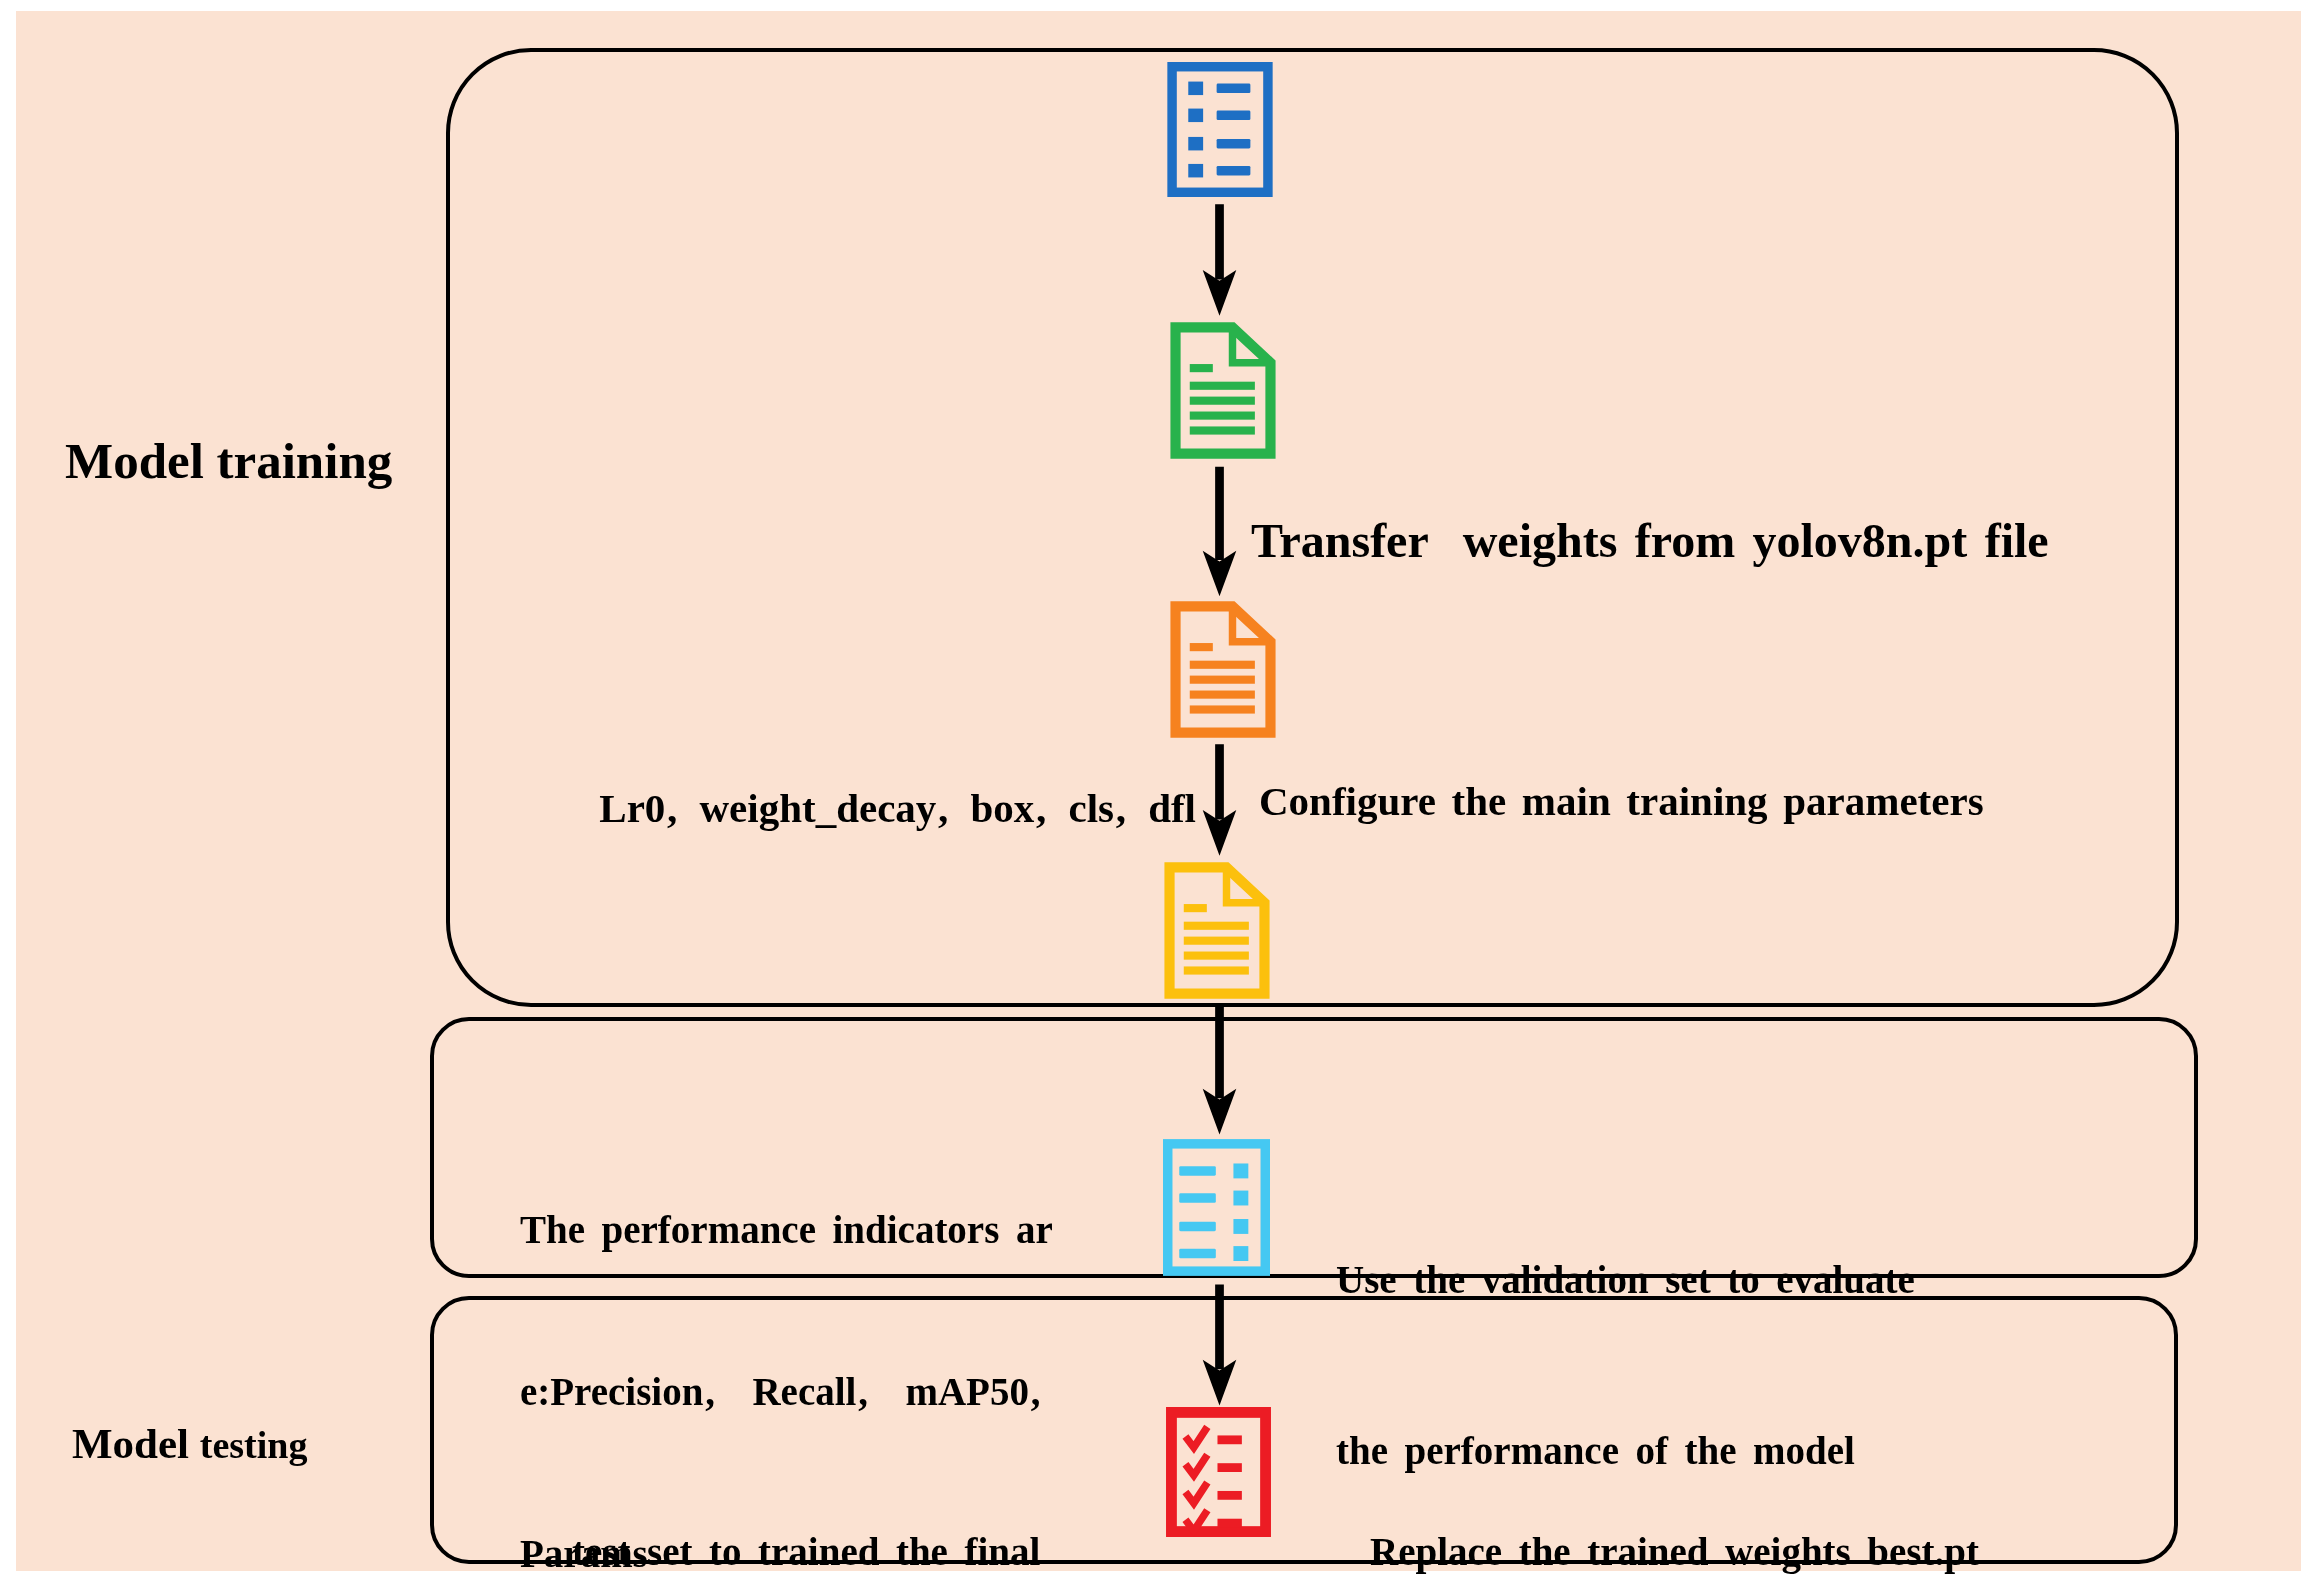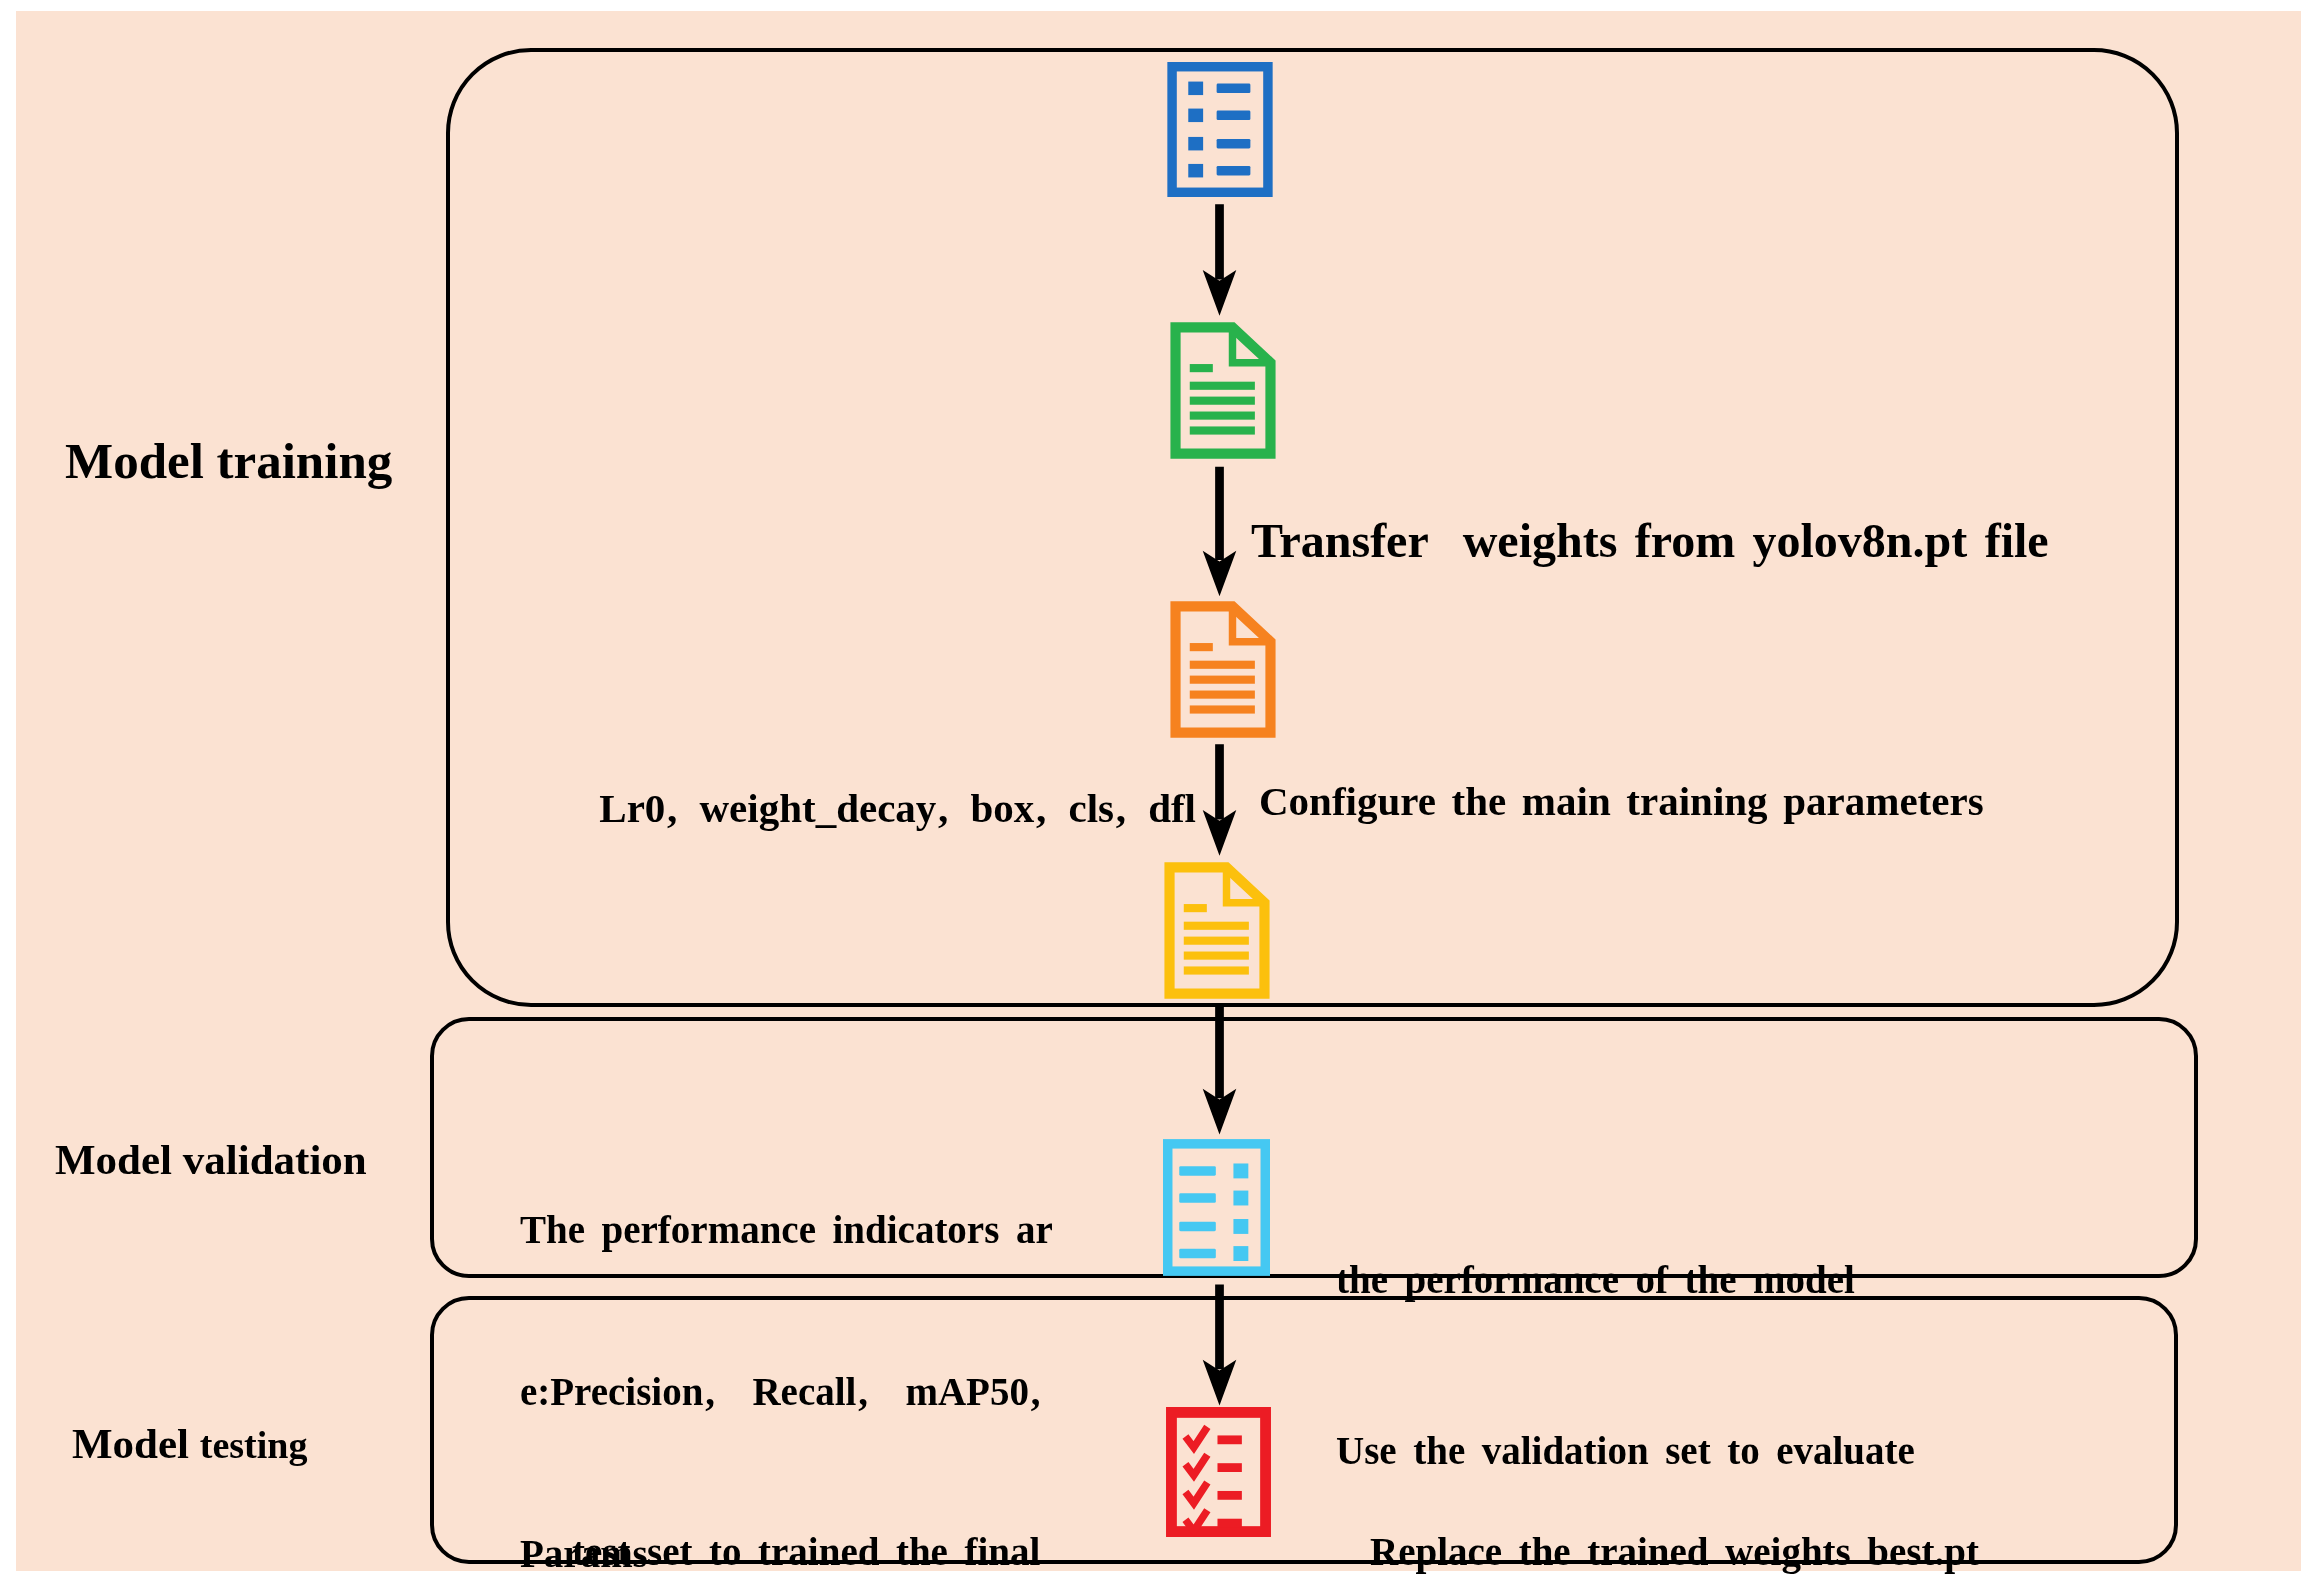--- a/index.html
+++ b/index.html
@@ -30,21 +30,20 @@
 </head>
 <body>
 
 <div class="canvas">
 
   <div class="box box-training"></div>
   <div class="box box-validation"></div>
   <div class="box box-testing"></div>
 
   <div class="seclabel lbl-training">Model training</div>
-  <div class="seclabel lbl-validation">Model validation</div>
   <div class="seclabel lbl-testing"><span>Model </span><span class="small">testing</span></div>
 
   <svg class="icon c-blue" style="left:1151px;top:51px" width="106" height="135" viewBox="0 0 156 200">
     <rect x="7" y="7" width="142" height="186" fill="none" stroke="currentColor" stroke-width="14"></rect>
     <g fill="currentColor">
       <rect x="31" y="29" width="22" height="20"></rect>
         <rect x="73" y="32" width="50" height="14" rx="2"></rect>
       <rect x="31" y="69" width="22" height="20"></rect>
         <rect x="73" y="72" width="50" height="14" rx="2"></rect>
       <rect x="31" y="111" width="22" height="20"></rect>
@@ -144,22 +143,22 @@
   <div class="ann" style="left:1235px;top:502px;font-size:48px">Transfer  weights from yolov8n.pt file</div>
   <div class="ann ann-right-align" style="left:406px;top:773px;width:774px">Lr0‚ weight_decay‚ box‚ cls‚ dfl</div>
   <div class="ann" style="left:1243px;top:766px">Configure the main training parameters</div>
 
   <div class="bodytext" style="left:504px;top:1084px;line-height:54px">
     <div>The performance indicators ar</div>
     <div>e:Precision‚  Recall‚  mAP50‚ </div>
     <div>Params</div>
   </div>
   <div class="bodytext" style="left:1320px;top:1126px;line-height:57px">
+    <div>Use the validation set to evaluate</div>
     <div>the performance of the model</div>
-    <div>Use the validation set to evaluate</div>
   </div>
 
   <div class="bodytext" style="left:556px;top:1381px;line-height:64px">
     <div>test set to trained the final</div>
     
   </div>
   <div class="bodytext" style="left:1354px;top:1381px;line-height:64px">
     <div>Replace the trained weights best.pt</div>
     
   </div>

